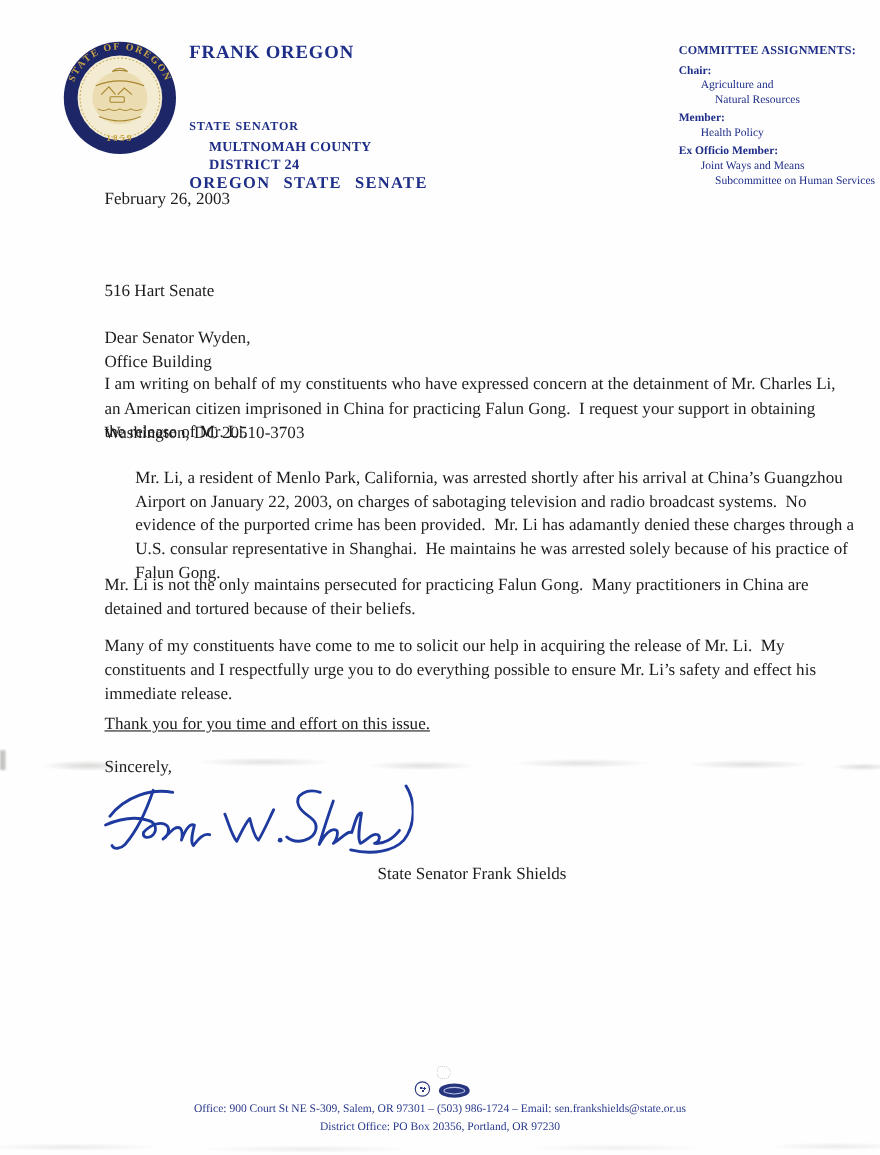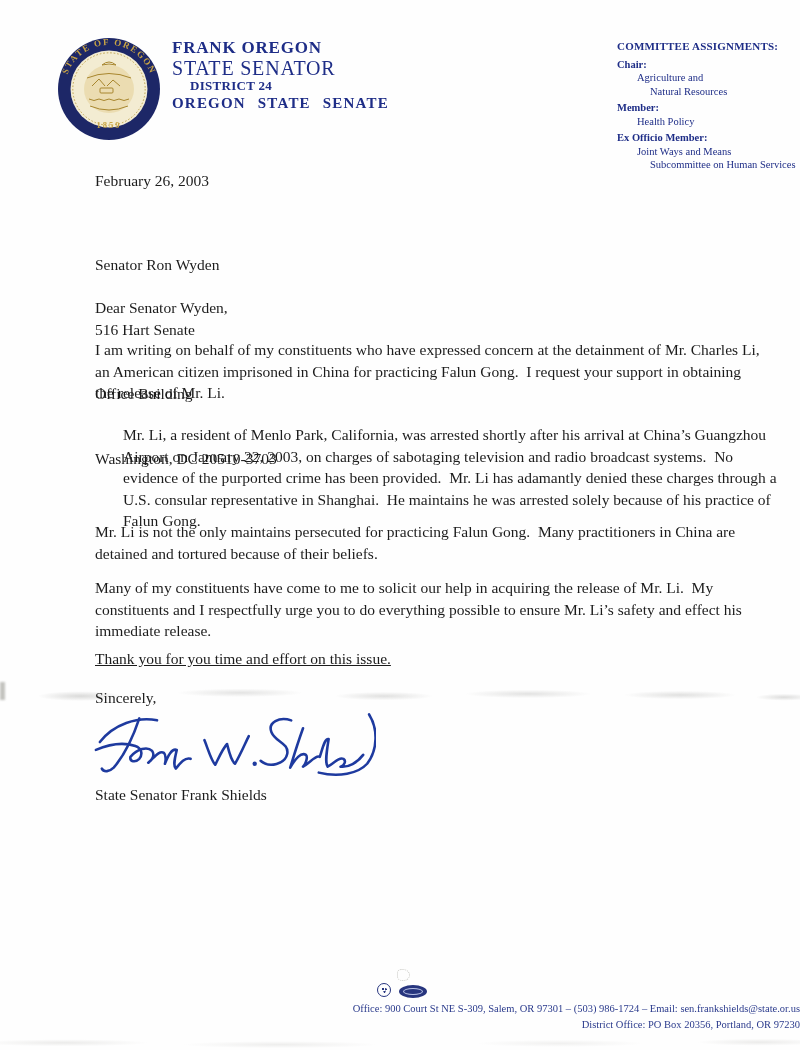--- a/index.html
+++ b/index.html
@@ -5,55 +5,55 @@
   html,body{margin:0;padding:0;background:#e8e8e8;}
   .page{
     position:relative;width:800px;height:1050px;margin:0 auto;
     background:#fefefe;overflow:hidden;
     font-family:"Liberation Serif", serif;color:#1c1c1c;
   }
   
   .seal-wrap{position:absolute;left:56px;top:36px;width:106px;height:106px;}
   .lh-block{position:absolute;left:172px;top:38px;color:#1e2d87;}
   .lh-name{font-size:17px;font-weight:bold;letter-spacing:.8px;line-height:20px;}
-  .lh-title{font-size:20px;font-weight:normal;letter-spacing:.8px;line-height:20px;}
+  .lh-title{font-size:11px;font-weight:bold;letter-spacing:.8px;line-height:20px;margin-top:47px;}
   .lh-county{font-size:12.5px;font-weight:bold;margin-left:18px;line-height:17px;letter-spacing:.3px;}
   .lh-district{font-size:13px;font-weight:bold;margin-left:18px;line-height:16px;letter-spacing:.3px;}
   .lh-chamber{font-size:15px;font-weight:bold;letter-spacing:1.2px;word-spacing:7px;line-height:19px;}
   .committees{position:absolute;left:617px;top:40px;width:185px;color:#1e2d87;font-size:10.5px;line-height:13.5px;}
   .c-head{font-weight:bold;font-size:11px;margin-bottom:4px;letter-spacing:.2px;}
   .c-lbl{margin-top:3px;font-weight:bold;}
   .c-l1{margin-left:20px;}
   .c-l2{margin-left:33px;}
   
   .tb{position:absolute;left:95px;width:668px;font-size:15.5px;line-height:21.5px;white-space:pre-wrap;}
   .b-date{top:170px;}
   .b-addr{top:211px;}
   .b-salut{top:297px;}
   .b-p1{top:339px;}
   .b-p2{top:424px;margin-left:28px;}
   .b-p3{top:521px;}
   .b-p4{top:577px;}
   .b-p5{top:648px;text-decoration:underline;}
   .b-close{top:687px;}
-  .b-signer{top:784px;}
+  .b-signer{top:784px;text-align:center;}
   .sig-wrap{position:absolute;left:90px;top:706px;width:286px;height:80px;}
   .recycle-mark{position:absolute;left:397px;top:969px;width:11px;height:10px;
     border:1px dotted #9a9a90;border-radius:40% 60% 55% 45%;opacity:.55;}
   .union-bug{position:absolute;left:377px;top:983px;width:14px;height:14px;border:1.6px solid #27357e;
     border-radius:50%;box-sizing:border-box;display:flex;align-items:center;justify-content:center;}
   .union-bug i{width:7px;height:7px;border-radius:50%;
     background:
       radial-gradient(circle at 30% 30%, #27357e 0 1px, transparent 1.2px),
       radial-gradient(circle at 70% 35%, #27357e 0 1px, transparent 1.2px),
       radial-gradient(circle at 50% 70%, #27357e 0 1px, transparent 1.2px);}
   .oval-logo{position:absolute;left:399px;top:985px;width:28px;height:13px;background:#27357e;border-radius:50%;
     display:flex;align-items:center;justify-content:center;}
   .oval-logo i{width:18px;height:5px;border:1px solid #b9c2e6;border-radius:50%;}
-  .f-line{position:absolute;left:0;width:800px;text-align:right;color:#2a3a8c;font-size:10.5px;line-height:14px;}
+  .f-line{position:absolute;left:0;width:800px;text-align:center;color:#2a3a8c;font-size:10.5px;line-height:14px;}
   .f-line1{top:1002px;}
   .f-line2{top:1018px;}
   
   .smudge{position:absolute;left:0;top:684px;width:800px;height:22px;pointer-events:none;
     background:
       radial-gradient(60px 7px at 10% 55%, rgba(90,90,85,.22), transparent 70%),
       radial-gradient(90px 6px at 30% 40%, rgba(90,90,85,.16), transparent 70%),
       radial-gradient(70px 6px at 48% 55%, rgba(90,90,85,.18), transparent 70%),
       radial-gradient(90px 6px at 66% 45%, rgba(90,90,85,.17), transparent 70%),
       radial-gradient(80px 6px at 85% 50%, rgba(90,90,85,.18), transparent 70%),
@@ -92,40 +92,40 @@
         <rect x="44" y="52" width="13" height="5" rx="1"></rect>
         <path d="M33,63 q5,3 10,0 q5,3 10,0 q5,3 10,0 q5,3 10,0"></path>
         <path d="M34,70 q19,8 38,0"></path>
       </g>
     </svg>
   </div>
 
   <div class="lh-block">
     <div class="lh-name">FRANK OREGON</div>
     <div class="lh-title">STATE SENATOR</div>
+    <div class="lh-county">MULTNOMAH COUNTY</div>
     <div class="lh-district">DISTRICT 24</div>
     <div class="lh-chamber">OREGON  STATE  SENATE</div>
   </div>
 
   <div class="committees">
     <div class="c-head">COMMITTEE ASSIGNMENTS:</div>
     <div class="c-lbl">Chair:</div>
     <div class="c-l1">Agriculture and</div>
     <div class="c-l2">Natural Resources</div>
     <div class="c-lbl">Member:</div>
     <div class="c-l1">Health Policy</div>
     <div class="c-lbl">Ex Officio Member:</div>
     <div class="c-l1">Joint Ways and Means</div>
     <div class="c-l2">Subcommittee on Human Services</div>
   </div>
 
   <div class="tb b-date">February 26, 2003</div>
 
   <div class="tb b-addr">
-    <div>Senator Ron Wyden</div>
     <div>516 Hart Senate</div>
     <div>Office Building</div>
     <div>Washington, DC 20510-3703</div>
   </div>
 
   <div class="tb b-salut">Dear Senator Wyden,</div>
   <div class="tb b-p1">I am writing on behalf of my constituents who have expressed concern at the detainment of Mr. Charles Li, an American citizen imprisoned in China for practicing Falun Gong.  I request your support in obtaining the release of Mr. Li.</div>
   <div class="tb b-p2">Mr. Li, a resident of Menlo Park, California, was arrested shortly after his arrival at China’s Guangzhou Airport on January 22, 2003, on charges of sabotaging television and radio broadcast systems.  No evidence of the purported crime has been provided.  Mr. Li has adamantly denied these charges through a U.S. consular representative in Shanghai.  He maintains he was arrested solely because of his practice of Falun Gong.</div>
   <div class="tb b-p3">Mr. Li is not the only maintains persecuted for practicing Falun Gong.  Many practitioners in China are detained and tortured because of their beliefs.</div>
   <div class="tb b-p4">Many of my constituents have come to me to solicit our help in acquiring the release of Mr. Li.  My constituents and I respectfully urge you to do everything possible to ensure Mr. Li’s safety and effect his immediate release.</div>

